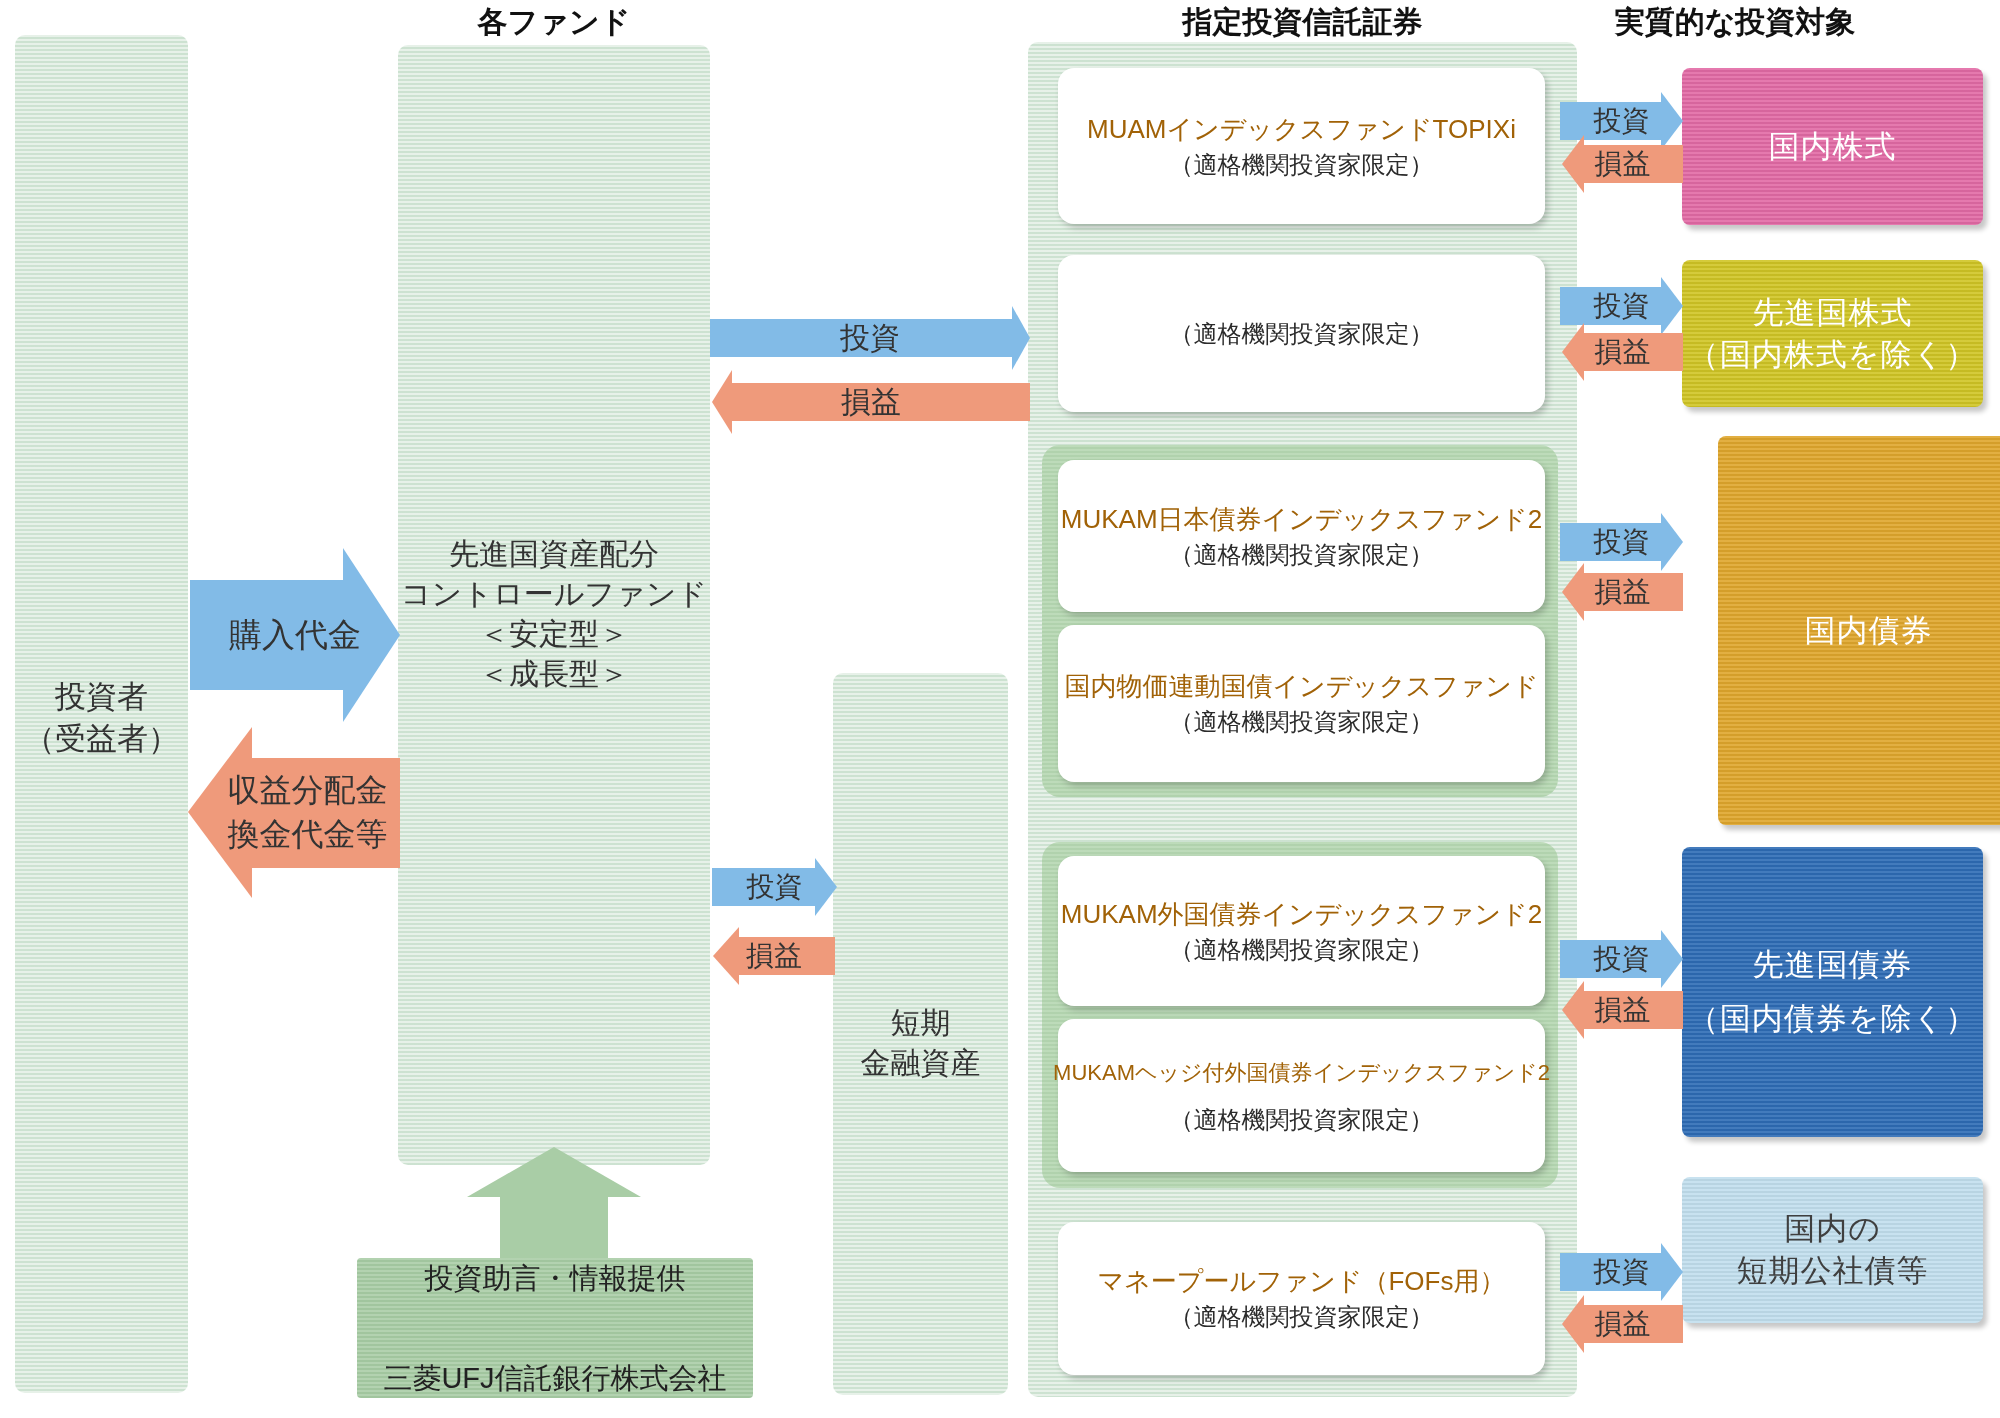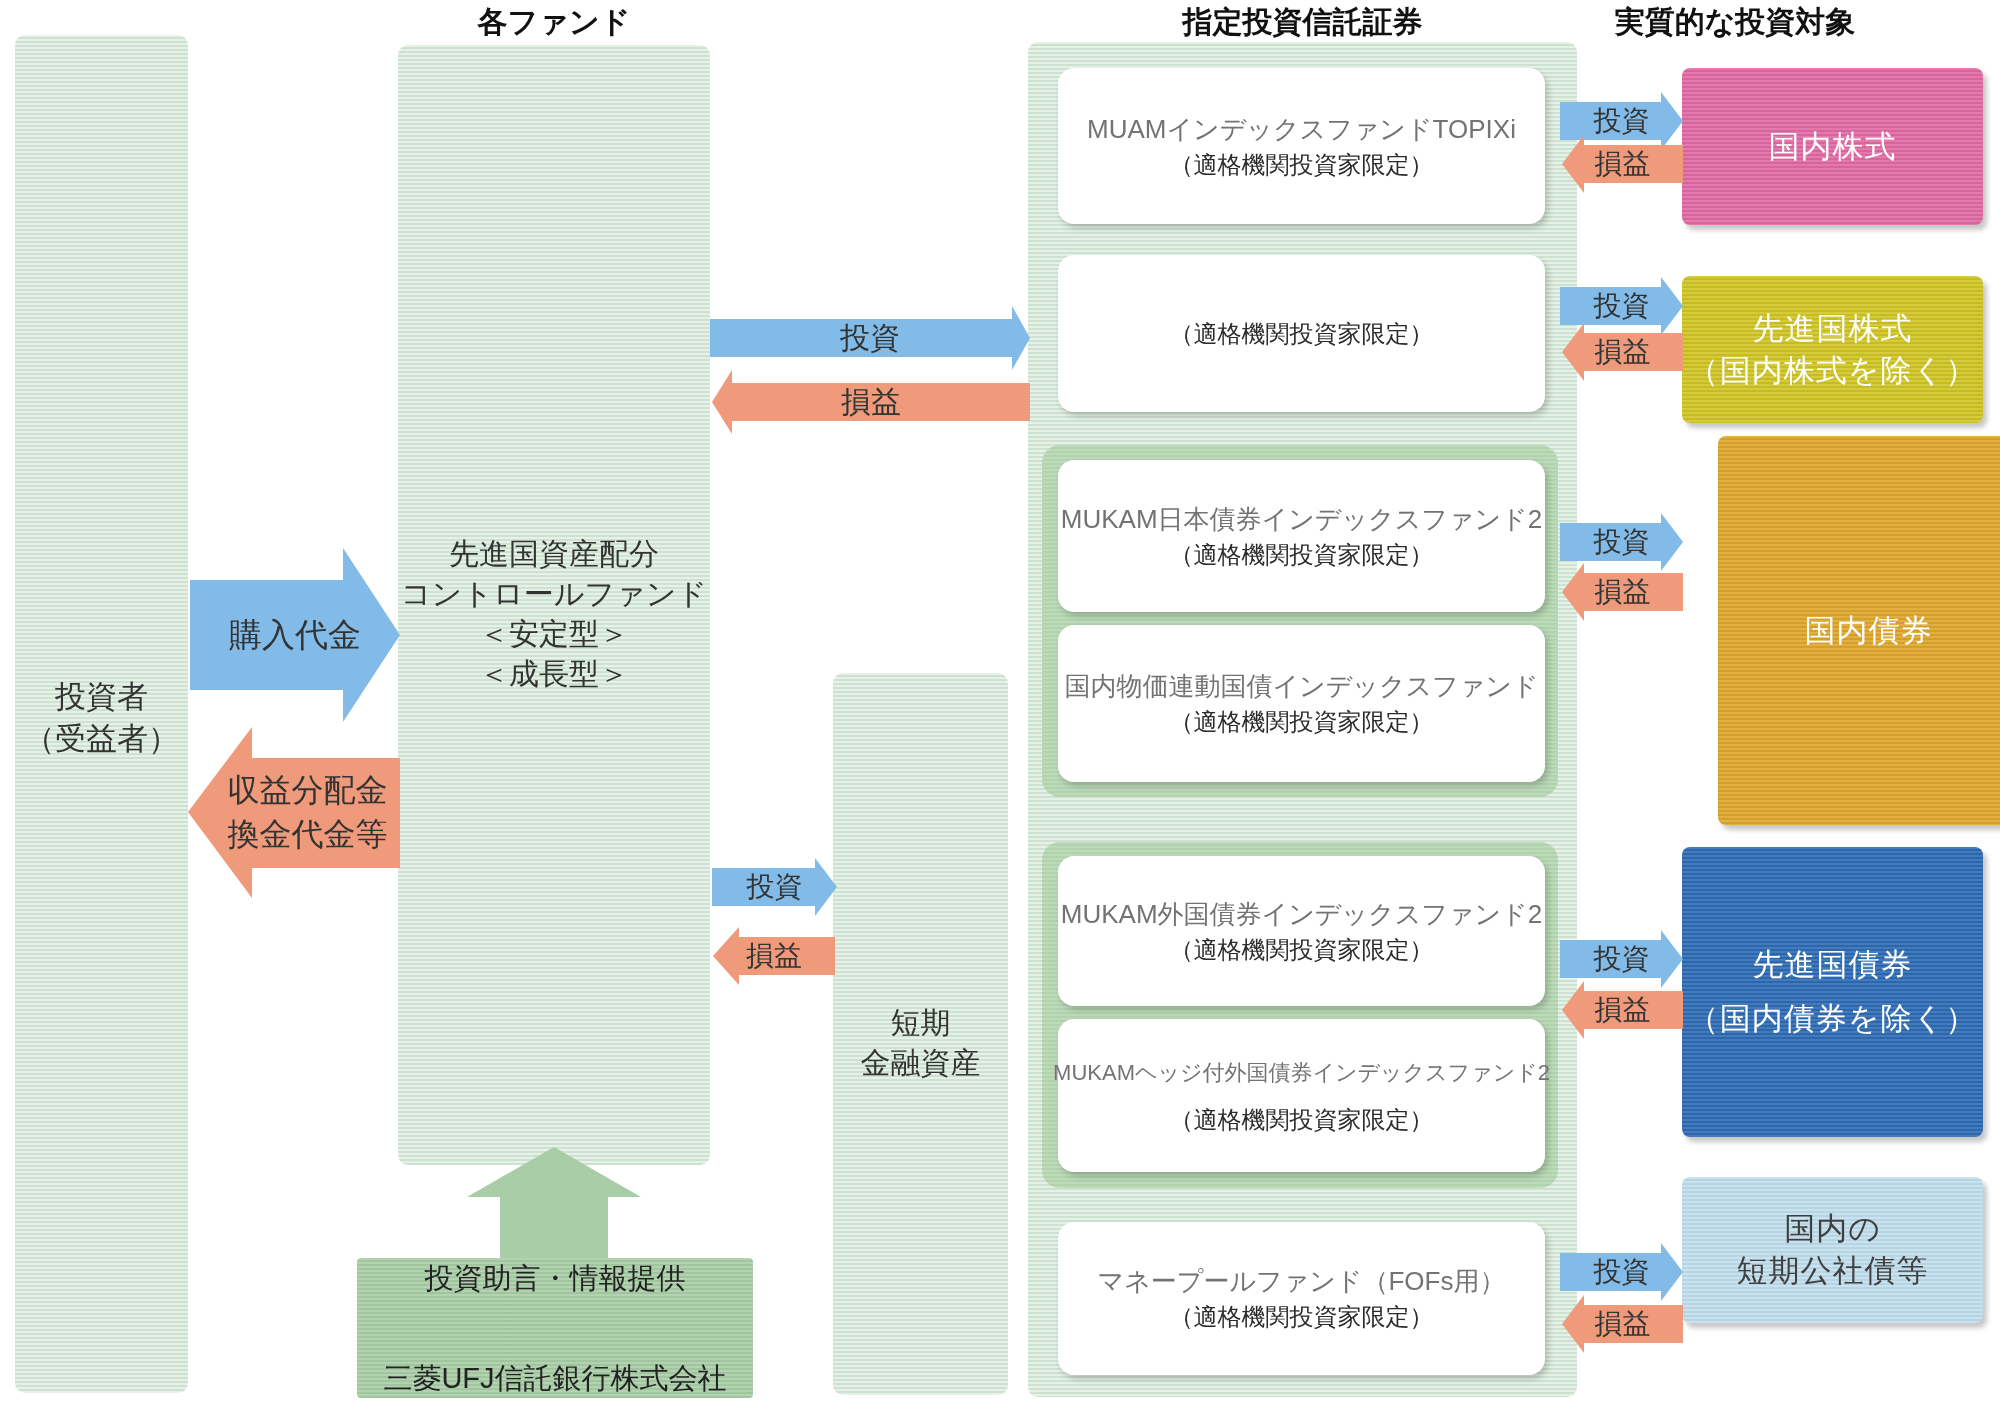--- a/index.html
+++ b/index.html
@@ -13,21 +13,21 @@
   .bar-label{position:absolute;text-align:center;color:#333;white-space:nowrap;}
   .bar-label div{line-height:40px;font-size:30px;}
   .investor-label div{line-height:42px;font-size:31px;}
 
   .group{position:absolute;background:#b4d6b0;border-radius:18px;
          background-image:repeating-linear-gradient(180deg,rgba(255,255,255,.12) 0 2px,rgba(0,0,0,.02) 2px 4px);}
 
   .wbox{position:absolute;left:1058px;width:487px;background:#fff;border-radius:16px;
         box-shadow:3px 4px 6px rgba(0,0,0,.20);display:flex;flex-direction:column;
         align-items:center;justify-content:center;}
-  .wname{font-size:26px;line-height:37px;color:#737373;white-space:nowrap;}
+  .wname{font-size:26px;line-height:37px;color:#a16207;white-space:nowrap;}
   .wnote{font-size:24px;line-height:34px;color:#2b2b2b;white-space:nowrap;}
   .small .wname{font-size:22px;}
 
   .target{position:absolute;left:1682px;width:301px;border-radius:8px;
           box-shadow:4px 5px 5px rgba(0,0,0,.22);display:flex;flex-direction:column;
           align-items:center;justify-content:center;
           background-image:repeating-linear-gradient(180deg,rgba(255,255,255,.10) 0 2px,rgba(0,0,0,.05) 2px 4px);}
   .tline{font-size:31px;line-height:42px;color:#fff;letter-spacing:1px;white-space:nowrap;}
   .t-pink{background-color:#e26aa5;}
   .t-yellow{background-color:#d0c525;}
@@ -112,21 +112,21 @@
     <div class="wnote">（適格機関投資家限定）</div>
   </div>
   <div class="wbox" style="top:1222px;height:153px;">
     <div class="wname">マネープールファンド（FOFs用）</div>
     <div class="wnote">（適格機関投資家限定）</div>
   </div>
 
   <div class="target t-pink" style="top:68px;height:157px;">
     <div class="tline">国内株式</div>
   </div>
-  <div class="target t-yellow" style="top:276px;height:147px;">
+  <div class="target t-yellow" style="top:260px;height:147px;">
     <div class="tline">先進国株式</div>
     <div class="tline">（国内株式を除く）</div>
   </div>
   <div class="target t-gold" style="top:436px;height:389px;">
     <div class="tline">国内債券</div>
   </div>
   <div class="target t-blue" style="top:847px;height:290px;gap:12px;">
     <div class="tline">先進国債券</div>
     <div class="tline">（国内債券を除く）</div>
   </div>

